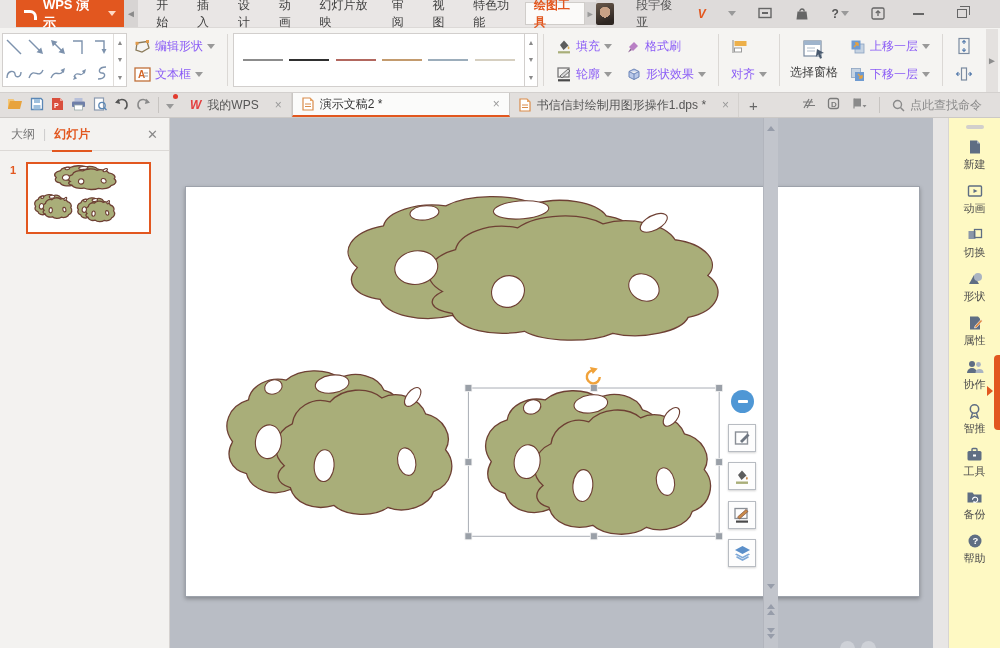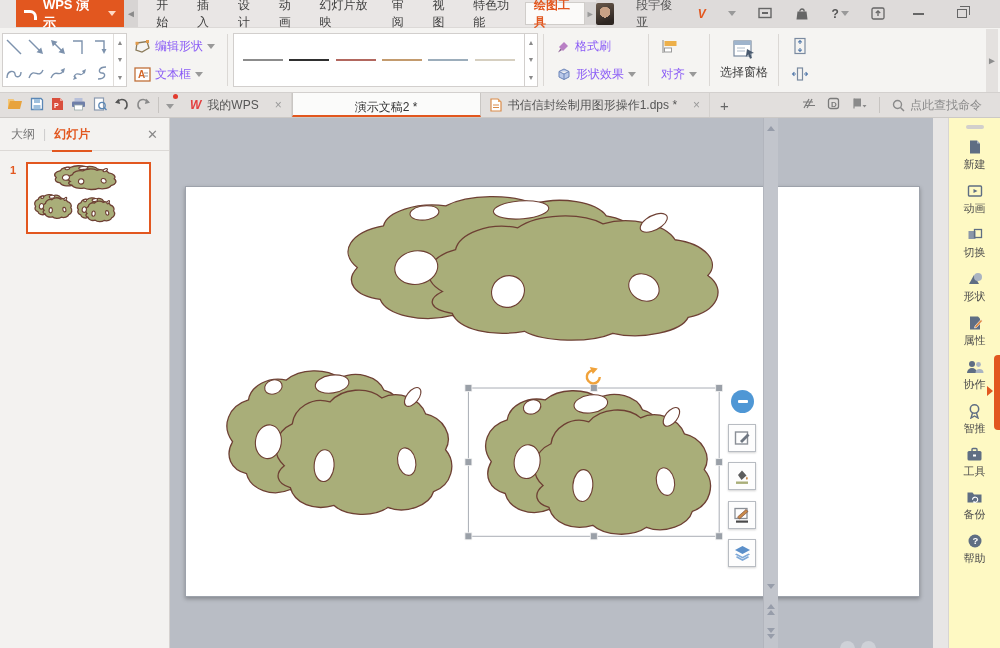--- a/index.html
+++ b/index.html
@@ -47,21 +47,21 @@
   .rib-expand { margin-left:auto; width:12px; height:63px; background:#e4e1df; display:flex; align-items:center; justify-content:center; color:#8d8d8d; font-size:10px; }
 
   
   .tabsrow { position:absolute; left:0; top:93px; width:1000px; height:25px; background:#e2dfdd; border-bottom:1px solid #ccc9c6; display:flex; align-items:stretch; }
   .qat { display:flex; align-items:center; gap:7px; padding:0 7px; }
   .qat-sep { width:1px; height:16px; background:#c7c4c1; }
   .caret-dot { position:relative; }
   .caret-dot .dot { position:absolute; right:-4px; top:-4px; width:5px; height:5px; border-radius:50%; background:#e23b2e; }
   .doc-tabs { display:flex; align-items:stretch; }
   .dtab { display:flex; align-items:center; gap:6px; padding:0 9px; color:#555; border-right:1px solid #d4d1ce; }
-  .dtab.active { background:#fbfbfa; border:1px solid #c9c6c3; border-top:none; border-bottom:2px solid var(--accent); color:#333; width:189px;flex-direction:column; }
+  .dtab.active { background:#fbfbfa; border:1px solid #c9c6c3; border-top:none; border-bottom:2px solid var(--accent); color:#333; width:218px; }
   .dtab .x { color:#999; font-size:12px; margin-left:10px; }
   .newtab { display:flex; align-items:center; padding:0 10px; color:#666; font-size:15px; }
   .tabs-right { margin-left:auto; display:flex; align-items:center; gap:12px; padding-right:8px; }
   .search { display:flex; align-items:center; gap:5px; color:#8a8a8a; padding-right:10px; }
 
   
   .main { position:absolute; left:0; top:118px; width:868px; height:530px;padding-left:32px; }
   .left-panel { position:absolute; left:0; top:0; width:170px; height:530px; background:#f3f2f0; border-right:1px solid #d5d2d0; }
   .panel-header { height:33px; display:flex; align-items:center; padding:0 11px; border-bottom:1px solid #dcd9d6; position:relative; }
   .ph-outline { color:#777; }
@@ -284,20 +284,40 @@
         </div>
       </div>
     <div class="gal-scroll" style="height:54px;background:#fff;border:1px solid #d2cfcd;border-left:none">
       <div>▲</div>
       <div>▼</div>
       <div>▼</div>
     </div>
     <div class="vsep"></div>
     <div class="rcol">
       <span class="rbtn">
+        <svg width="16" height="16" viewBox="0 0 16 16">
+            <path d="M4,7 L8,2.5 L12.5,7.5 L7.5,12 Z" fill="#5d5d5d"></path>
+            <path d="M12.5,8 q2,2.4 0,3.2 q-1.8,-0.6 0,-3.2" fill="#e0b050"></path>
+            <rect x="2" y="13.2" width="12" height="2.2" fill="#a9ae79"></rect>
+          </svg>
+        <span>填充</span>
+          <span class="caret"></span>
+      </span>
+      <span class="rbtn">
+        <svg width="16" height="16" viewBox="0 0 16 16">
+            <rect x="2" y="2" width="11" height="9" fill="none" stroke="#777" stroke-width="1.3"></rect>
+            <path d="M4,10 L12,3 L14,5 L6,12 Z" fill="#d8d8d8" stroke="#555" stroke-width="0.8"></path>
+            <rect x="2" y="13.2" width="12" height="2.2" fill="#4a4a4a"></rect>
+          </svg>
+        <span>轮廓</span>
+          <span class="caret"></span>
+      </span>
+    </div>
+    <div class="rcol">
+      <span class="rbtn">
         <svg width="15" height="15" viewBox="0 0 15 15">
             <path d="M3,8 L8,3 L12,7 L7,12 Z" fill="#b87fc4"></path>
             <path d="M2,13.5 L4.5,9.5 L6,11 Z" fill="#8a5e94"></path>
           </svg>
         <span>格式刷</span>
       </span>
       <span class="rbtn">
         <svg width="16" height="16" viewBox="0 0 16 16">
             <path d="M3,5.5 L8,3 L13,5.5 L13,11 L8,13.5 L3,11 Z M3,5.5 L8,8 L13,5.5 M8,8 V13.5" fill="#b9c8e8" stroke="#6b84b8" stroke-width="1"></path>
           </svg>
@@ -321,20 +341,40 @@
     </div>
     <div class="vsep"></div>
     <div class="bigbtn">
       <svg width="24" height="22" viewBox="0 0 24 22">
           <rect x="2" y="2" width="17" height="15" fill="#fff" stroke="#7a8aa0" stroke-width="1.2"></rect>
           <rect x="2" y="2" width="17" height="4" fill="#9fb4cc"></rect>
           <path d="M5,9 h8 M5,12 h8" stroke="#b0bcc9" stroke-width="1.2"></path>
           <path d="M15,10 L22,14 L18.3,14.8 L20,19 L18,19.8 L16.3,15.6 L13.8,18 Z" fill="#4a5a6e"></path>
         </svg>
       <span>选择窗格</span>
+    </div>
+    <div class="rcol">
+      <span class="rbtn">
+        <svg width="16" height="15" viewBox="0 0 16 15">
+            <rect x="5" y="5" width="9" height="9" fill="#c6d3e2" stroke="#8aa2c0" stroke-width="0.8"></rect>
+            <rect x="1.5" y="1.5" width="9" height="9" fill="#6f9bd1"></rect>
+            <path d="M4,8 L8,4 M8,4 h-3 M8,4 v3" stroke="#e8a13c" stroke-width="1.4" fill="none"></path>
+          </svg>
+        <span>上移一层</span>
+          <span class="caret"></span>
+      </span>
+      <span class="rbtn">
+        <svg width="16" height="15" viewBox="0 0 16 15">
+            <rect x="1.5" y="1.5" width="9" height="9" fill="#c6d3e2" stroke="#8aa2c0" stroke-width="0.8"></rect>
+            <rect x="5" y="5" width="9" height="9" fill="#6f9bd1"></rect>
+            <path d="M8,7 L12,11 M12,11 h-3 M12,11 v-3" stroke="#e8a13c" stroke-width="1.4" fill="none"></path>
+          </svg>
+        <span>下移一层</span>
+          <span class="caret"></span>
+      </span>
     </div>
     <div class="vsep"></div>
     <div class="rcol">
       <span class="rbtn" style="justify-content:center">
         <svg width="18" height="18" viewBox="0 0 18 18">
             <rect x="4" y="1.5" width="10" height="15" fill="none" stroke="#7a8aa0" stroke-width="1.2"></rect>
             <path d="M9,4 v3 M7.2,5.4 L9,3.6 L10.8,5.4 M9,14 v-3 M7.2,12.6 L9,14.4 L10.8,12.6" stroke="#5a7fae" stroke-width="1.2" fill="none"></path>
           </svg>
       </span>
       <span class="rbtn" style="justify-content:center">

